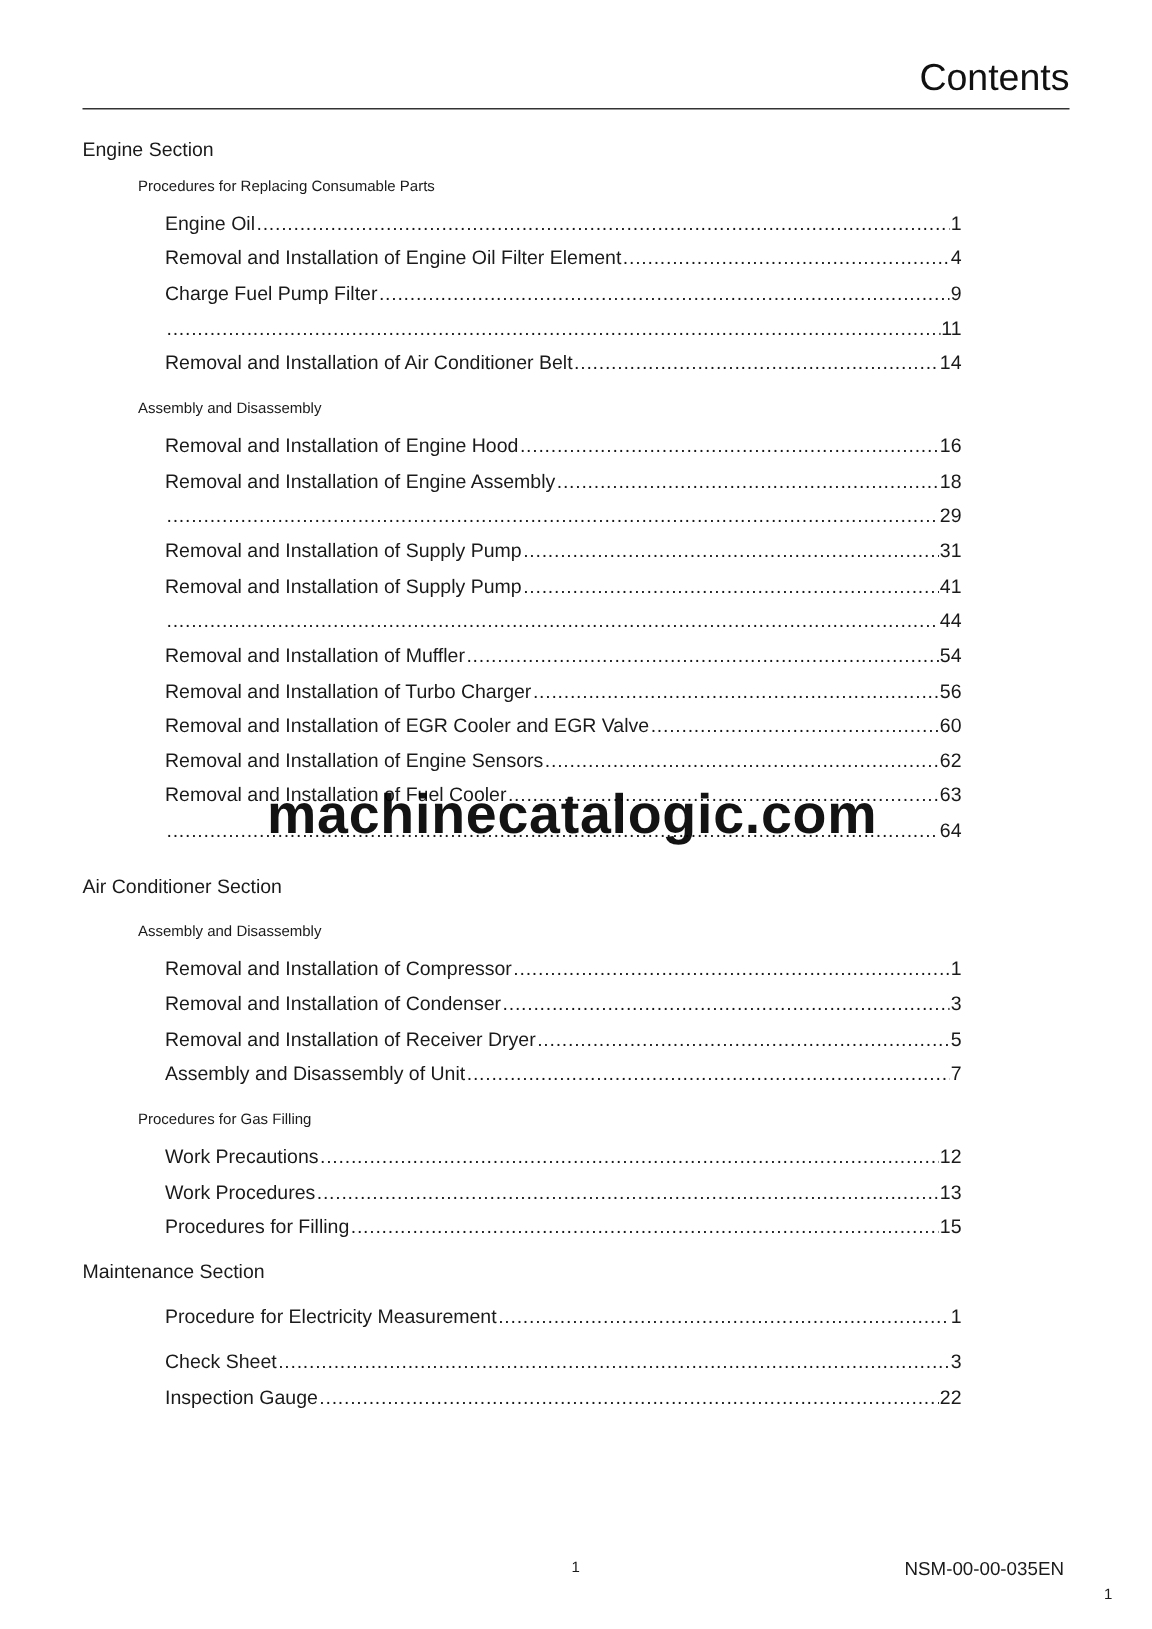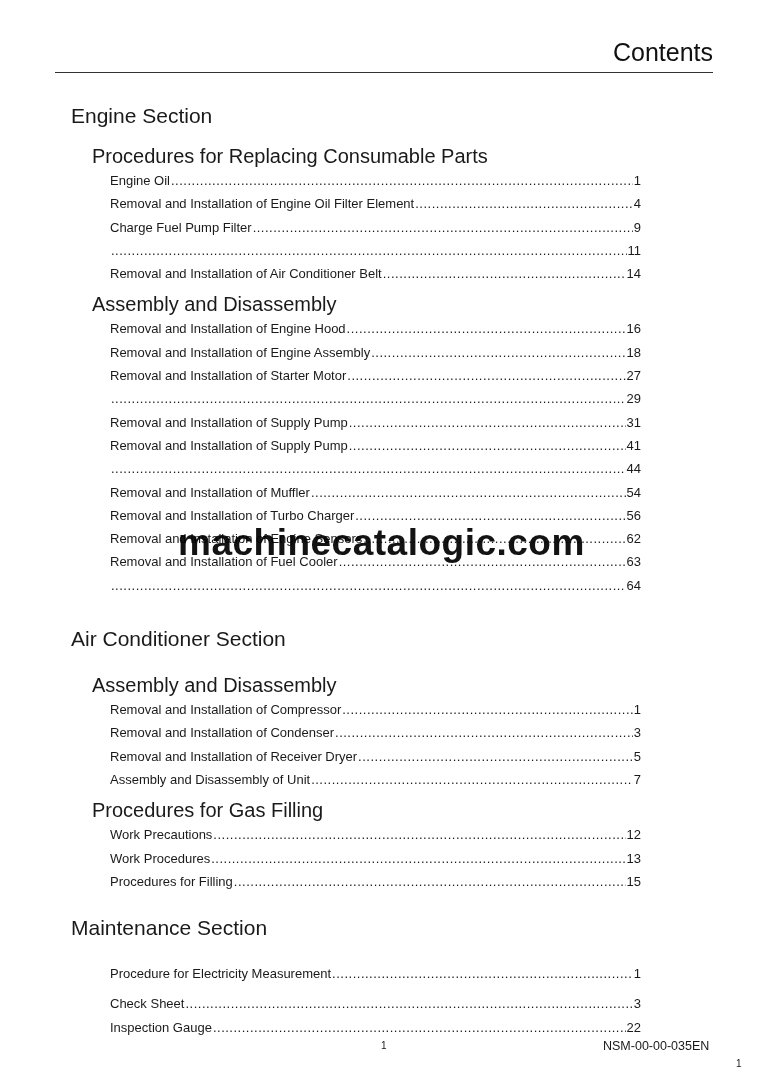--- a/index.html
+++ b/index.html
@@ -1,22 +1,22 @@
 <!DOCTYPE html>
 <html><head>
 <meta charset="utf-8">
 <style>
   html, body { margin:0; padding:0; background:#ffffff; }
   body { width:768px; height:1086px; position:relative; overflow:hidden;
          font-family:"Liberation Sans", sans-serif; color:#1a1a1a; }
   .title { position:absolute; right:55px; top:38px; font-size:25px; color:#111; }
   .rule { position:absolute; left:55px; width:658px; top:72px; height:0; border-top:1.5px solid #333; }
   .toc { position:absolute; left:55px; top:88px; width:586px; }
-  .section { font-size:21px; margin:16px; height:24px; line-height:24px; color:#1a1a1a; }
-  .subsection { font-size:20px; padding-left:37px; height:25px; line-height:25px; color:#1a1a1a; }
+  .section { font-size:13px; margin:0; height:24px; line-height:24px; color:#1a1a1a; }
+  .subsection { font-size:10px; padding-left:37px; height:25px; line-height:25px; color:#1a1a1a; }
   .entry { display:flex; align-items:flex-start; padding-left:55px; height:23.3px; line-height:23.3px; font-size:13px; color:#1a1a1a; }
   .entry .lbl { white-space:nowrap; }
   .entry .dots { flex:1; overflow:hidden; white-space:nowrap; margin:0 1px; letter-spacing:0.5px; }
   .entry .dots::after { content:"........................................................................................................................................................................................................"; }
   .entry .pg { white-space:nowrap; text-align:right; }
   .gap-sec { height:14px; }
   .gap-sub { height:7px; }
   .watermark { position:absolute; left:178px; top:522px; font-size:37px; font-weight:bold; color:#000000; opacity:0.92; letter-spacing:0.5px; white-space:nowrap; }
   .footer-page { position:absolute; left:381px; top:1040px; font-size:10px; }
   .footer-code { position:absolute; left:603px; top:1039px; font-size:12.5px; }
@@ -62,25 +62,20 @@
       <span class="lbl">Removal and Installation of Engine Hood</span>
       <span class="dots"></span>
       <span class="pg">16</span>
     </div>
   <div class="entry">
       <span class="lbl">Removal and Installation of Engine Assembly</span>
       <span class="dots"></span>
       <span class="pg">18</span>
     </div>
   <div class="entry">
-      <span class="lbl">Removal and Installation of Starter Motor</span>
-      <span class="dots"></span>
-      <span class="pg">27</span>
-    </div>
-  <div class="entry">
       <span class="dots"></span>
       <span class="pg">29</span>
     </div>
   <div class="entry">
       <span class="lbl">Removal and Installation of Supply Pump</span>
       <span class="dots"></span>
       <span class="pg">31</span>
     </div>
   <div class="entry">
       <span class="lbl">Removal and Installation of Supply Pump</span>
@@ -93,20 +88,25 @@
     </div>
   <div class="entry">
       <span class="lbl">Removal and Installation of Muffler</span>
       <span class="dots"></span>
       <span class="pg">54</span>
     </div>
   <div class="entry">
       <span class="lbl">Removal and Installation of Turbo Charger</span>
       <span class="dots"></span>
       <span class="pg">56</span>
+    </div>
+  <div class="entry">
+      <span class="lbl">Removal and Installation of EGR Cooler and EGR Valve</span>
+      <span class="dots"></span>
+      <span class="pg">60</span>
     </div>
   <div class="entry">
       <span class="lbl">Removal and Installation of Engine Sensors</span>
       <span class="dots"></span>
       <span class="pg">62</span>
     </div>
   <div class="entry">
       <span class="lbl">Removal and Installation of Fuel Cooler</span>
       <span class="dots"></span>
       <span class="pg">63</span>

